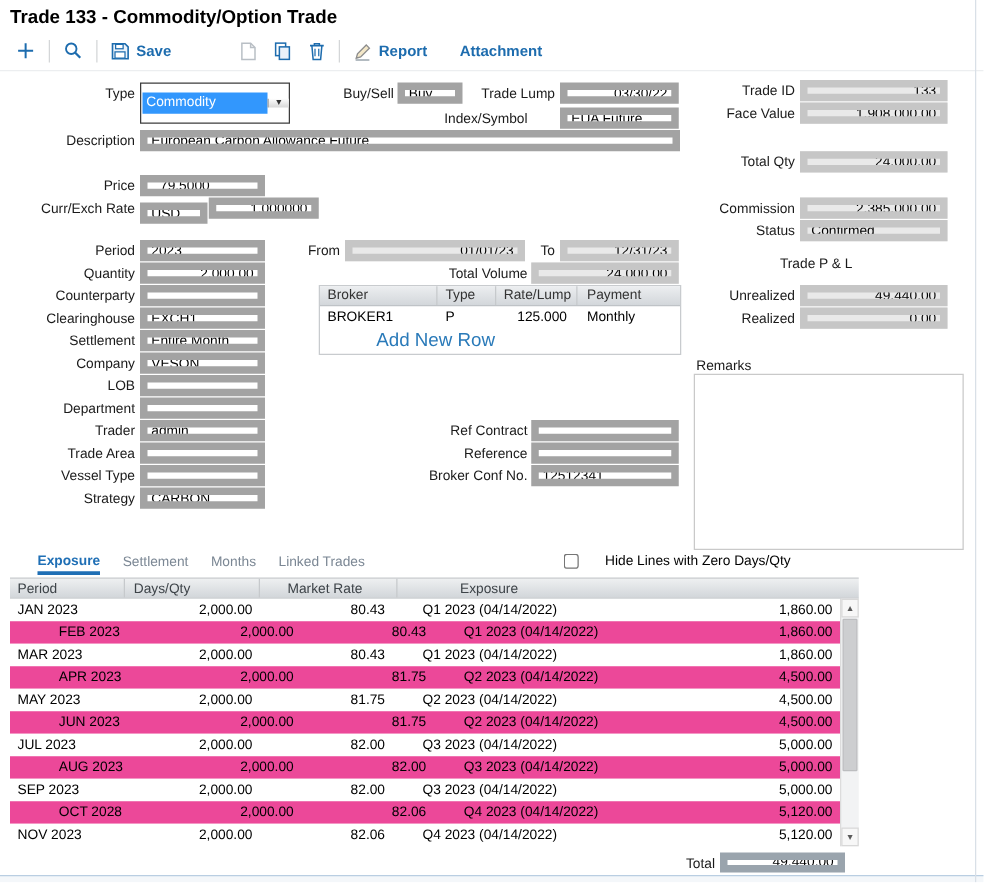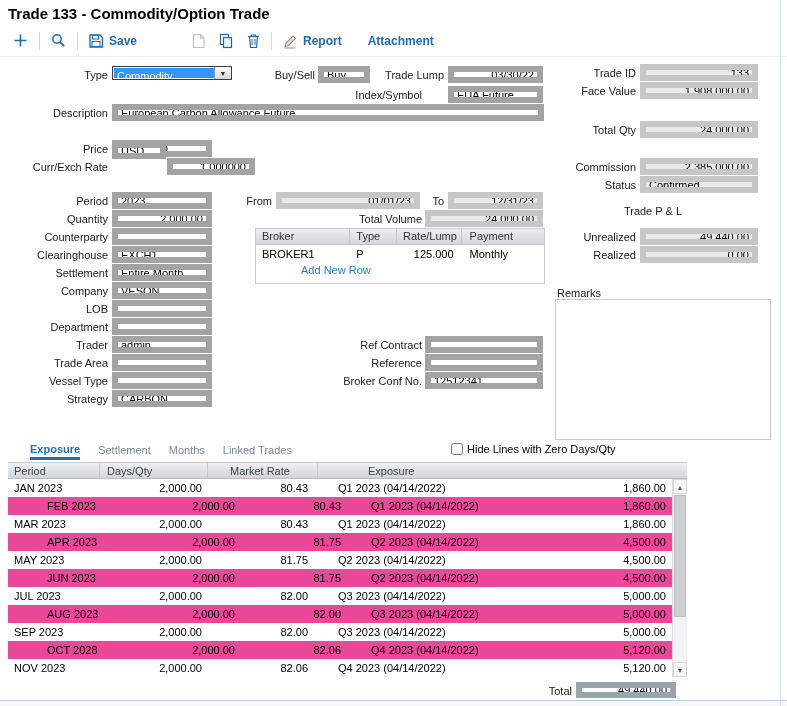--- a/index.html
+++ b/index.html
@@ -13,38 +13,38 @@
   .tbtn { display:flex; align-items:center; gap:5px; color:#1d6cae; font-size:12px; font-weight:bold; padding:3px 6px; cursor:default; white-space:nowrap; }
   .tsep { width:1px; height:18px; background:#d4d6d8; margin:0 4px; }
   .toolbar-divider { position:absolute; left:0; top:56px; width:787px; height:1px; background:#eceef0; }
 
   .lbl { position:absolute; font-size:11px; color:#1a1a1a; text-align:right; white-space:nowrap; }
   .fld { position:absolute; height:17px; border:6px solid #a3a3a3; background:#fff; font-size:11px; font-family:inherit; color:#000; padding:0 3px; outline:none; }
   .fld.ro { background:#e9e9e9; border-color:#c6c6c6; }
   .fld.num { text-align:right; }
   .fld.pl10 { padding-left:10px; }
 
-  .dropdown { position:absolute; height:14px; border:1px solid #3c3c3c; background:#fff; display:flex; }
+  .dropdown { position:absolute; height:33px; border:1px solid #3c3c3c; background:#fff; display:flex;align-items:center; }
   .dd-value { flex:1; background:#3297fd; color:#fff; font-size:11px; line-height:15px; padding:1px 3px; margin:1px 0 1px 1px; white-space:nowrap; overflow:hidden; }
   .dd-btn { width:17px; background:linear-gradient(#fdfdfd,#d8d8d8); border-left:1px solid #9a9a9a; font-size:7px; color:#333; display:flex; align-items:center; justify-content:center; }
 
   .btable { position:absolute; border:1px solid #c8cbce; background:#fff; }
   .bt-header { display:flex; height:16px; background:linear-gradient(#eceef0,#d3d7db); border-bottom:1px solid #bfc3c7; }
   .bt-h { font-size:11px; color:#333; line-height:15px; border-right:1px solid #c6c9cc; white-space:nowrap; overflow:hidden; }
   .bt-h:last-child { border-right:none; }
   .bt-row { display:flex; height:18px; font-size:11px; line-height:18px; color:#000; }
   .bt-c { white-space:nowrap; overflow:hidden; }
-  .add-row { display:block; margin:1px 0 0 45px; font-size:11px; color:#2a7ab9; text-decoration:none; cursor:pointer; }
+  .add-row { display:block; margin:1px 0 0 45px; font-size:15px; color:#2a7ab9; text-decoration:none; cursor:pointer; }
 
   .remarks { position:absolute; left:555px; top:299px; width:216px; height:141px; border:1px solid #c9c9c9; resize:none; font-family:inherit; font-size:11px; outline:none; }
 
   .tabs { position:absolute; left:8px; top:438px; height:22px; display:flex; align-items:flex-end; gap:18px; padding-left:22px; }
   .tab { font-size:11px; color:#7b8794; padding-bottom:4px; cursor:default; white-space:nowrap; }
   .tab.active { color:#1f6fb5; font-weight:bold; border-bottom:3px solid #1f6fb5; padding-bottom:2px; }
-  .hidezero { position:absolute; left:451px; top:443px; display:flex; align-items:center; gap:4px; }
+  .hidezero { position:absolute; left:451px; top:443px; display:flex; align-items:center; gap:21px; }
   .hidezero input { width:12px; height:12px; }
   .hidezero span { font-size:11px; color:#000; white-space:nowrap; }
 
   .grid { position:absolute; left:8px; top:462px; width:679px; height:215px; }
   .ghead { display:flex; height:17px; background:linear-gradient(#eef0f1,#d2d6da); border-top:1px solid #c6c9cc; border-bottom:1px solid #b8bcc0; }
   .gh { font-size:11px; color:#3d4348; line-height:16px; border-right:1px solid #c6c9cc; white-space:nowrap; overflow:hidden; }
   .gh:last-child { border-right:none; }
   .gh0 { width:92px; padding-left:6px; }
   .gh1 { width:108px; padding-left:7px; }
   .gh2 { width:110px; padding-left:22px; }
@@ -138,21 +138,21 @@
     <span class="dd-btn">▼</span>
   </div>
 
   <span class="lbl" style="left:4px;top:107px;width:104px">Description</span>
   <input class="fld" style="left: 112px; top: 104px; width: 432px;" value="European Carbon Allowance Future">
 
   <span class="lbl" style="left:4px;top:143px;width:104px">Price</span>
   <input class="fld pl10" style="left: 112px; top: 140px; width: 100px;" value="79.5000">
 
   <span class="lbl" style="left:4px;top:161px;width:104px">Curr/Exch Rate</span>
-  <input class="fld" style="left: 112px; top: 142px; width: 54px;" value="USD">
+  <input class="fld" style="left: 112px; top: 162px; width: 54px;" value="USD">
   <input class="fld num" style="left: 167px; top: 158px; width: 88px;" value="1.000000">
 
   <span class="lbl" style="left:4px;top:195px;width:104px">Period</span>
   <input class="fld" style="left: 112px; top: 192px; width: 100px;" value="2023">
 
   <span class="lbl" style="left:4px;top:213px;width:104px">Quantity</span>
   <input class="fld num" style="left: 112px; top: 210px; width: 100px;" value="2,000.00">
 
   <span class="lbl" style="left:4px;top:231px;width:104px">Counterparty</span>
   <input class="fld" style="left: 112px; top: 228px; width: 100px;" value="">

